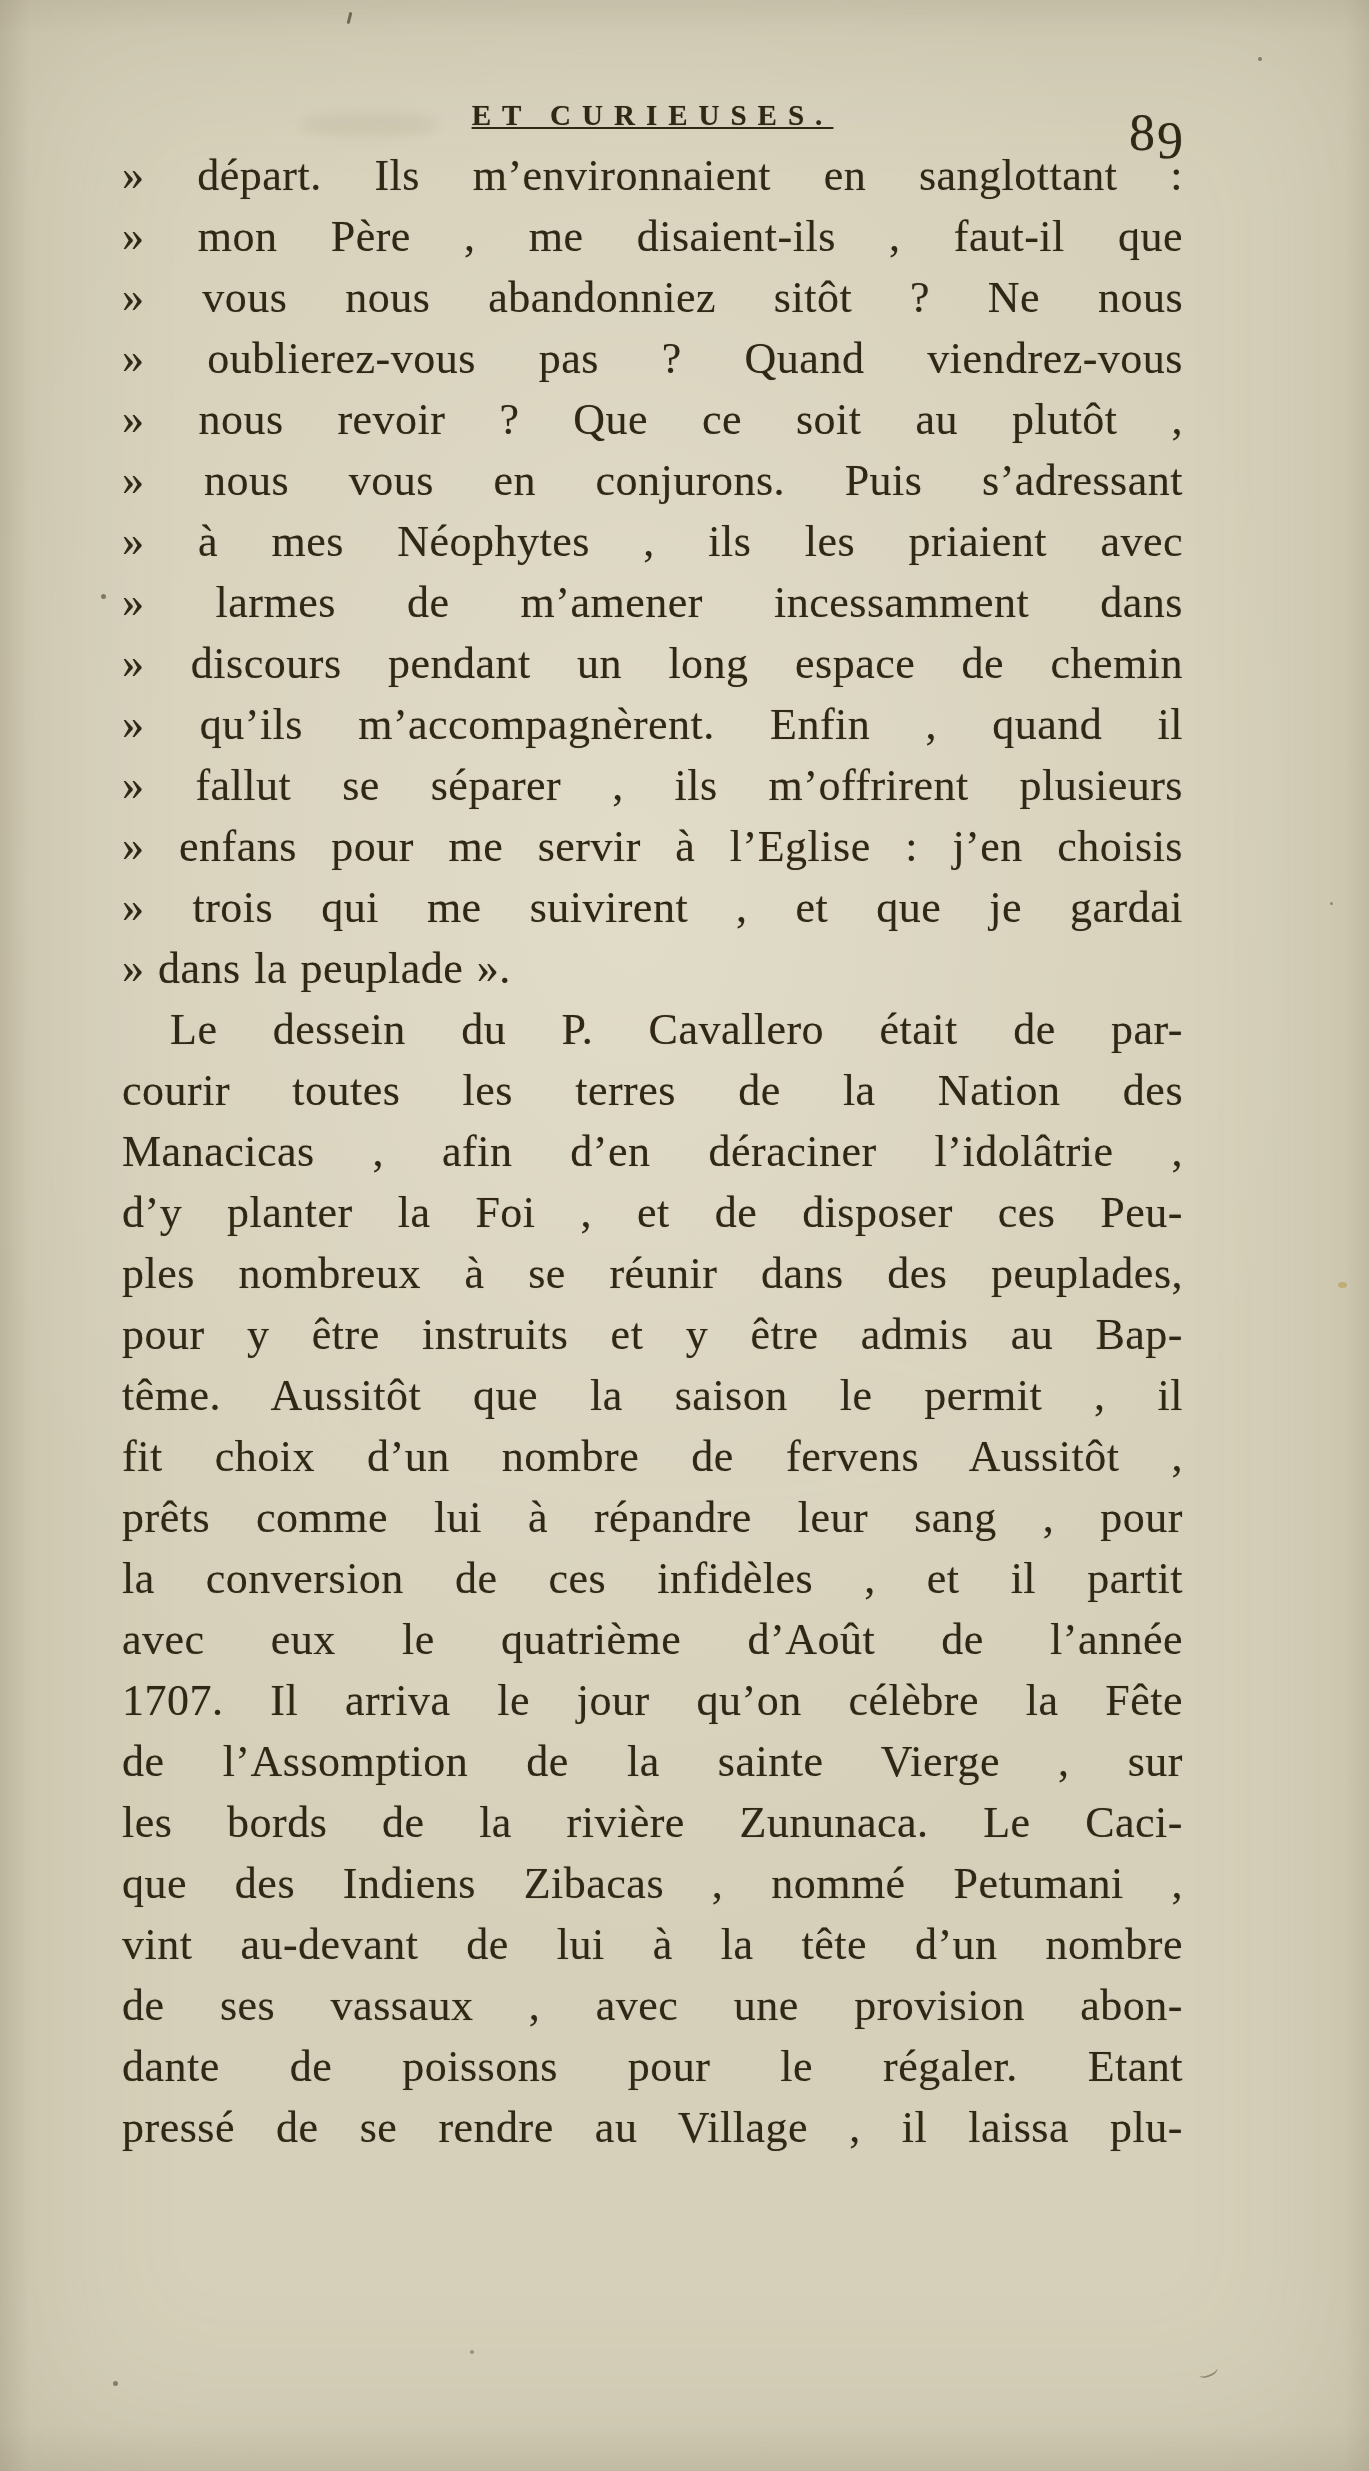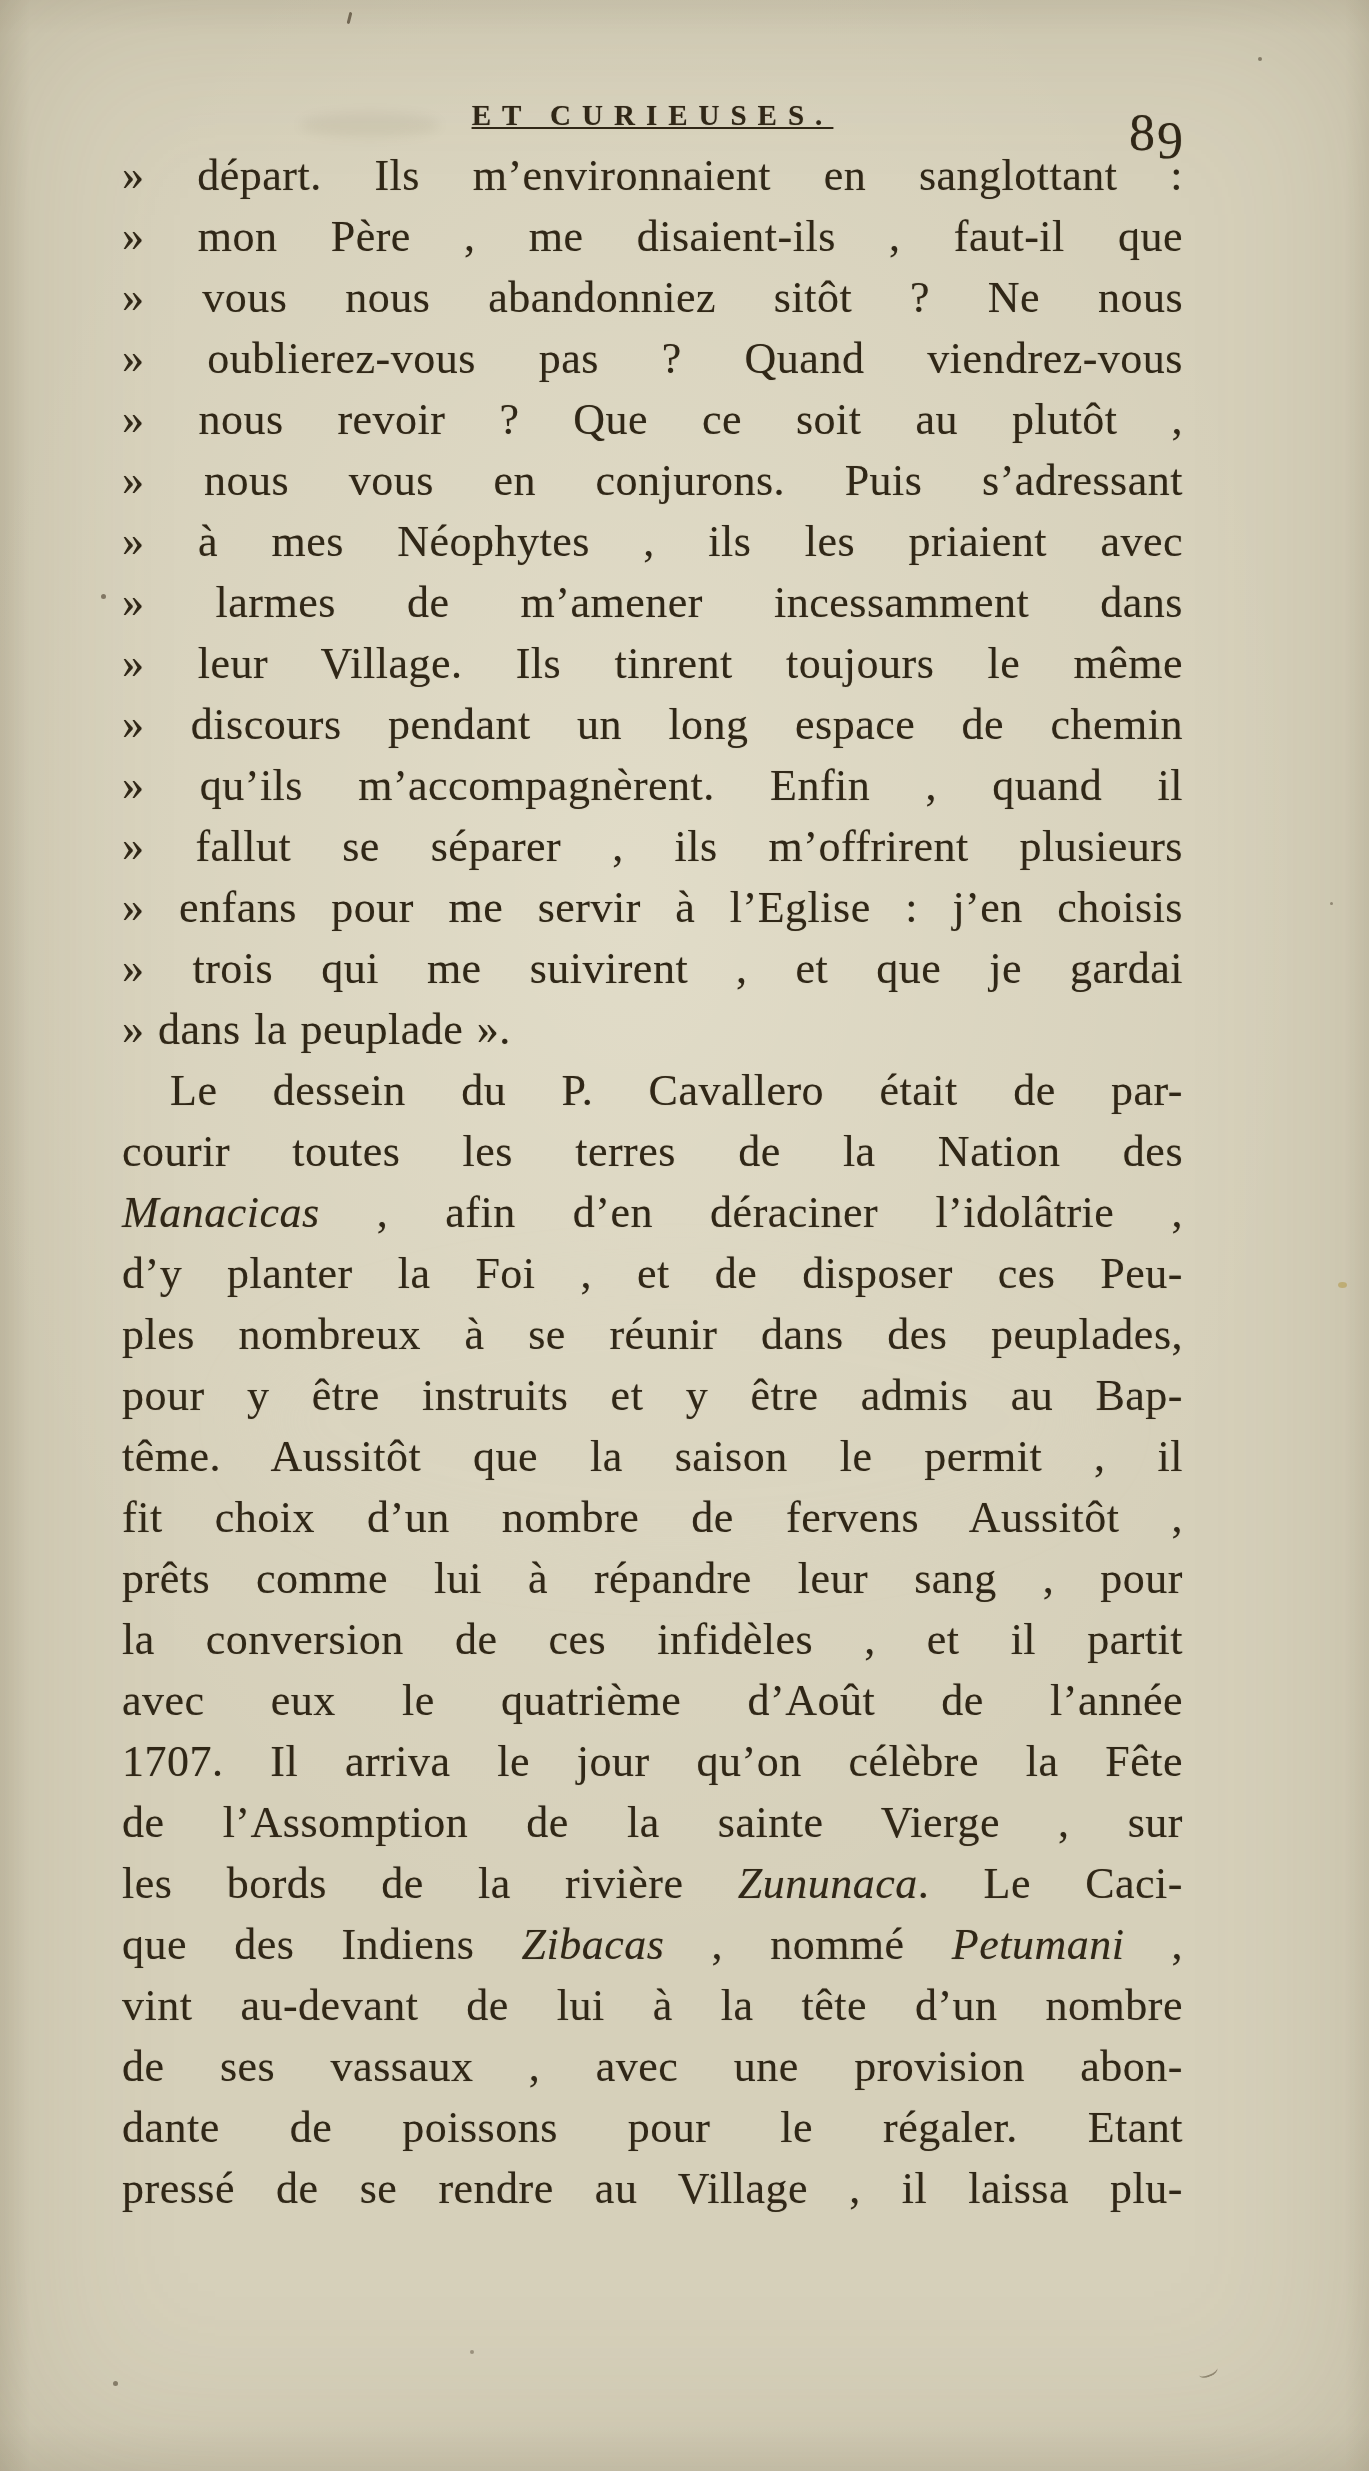--- a/index.html
+++ b/index.html
@@ -37,21 +37,21 @@
   .text-block{position:absolute;left:122px;top:145px;width:1061px;}
   .line{
     height:61px;line-height:61px;
     font-size:44px;letter-spacing:.5px;word-spacing:2px;
     text-align:justify;text-align-last:justify;
     white-space:normal;
     text-shadow:0 0 1px rgba(48,39,23,.35);
   }
   .line.short{text-align-last:left;}
   .line.indent{text-indent:48px;}
-  .it{font-style:italic;}
+  .it{}
   .smudge{position:absolute;background:#5c5137;border-radius:50%;filter:blur(6px);opacity:.07;}
   .lightpatch{position:absolute;background:rgba(222,216,196,.5);border-radius:50%;filter:blur(30px);opacity:.35;}
   .speck{position:absolute;border-radius:50%;background:#544835;}
   .speck.s1{left:348px;top:12px;width:3px;height:12px;border-radius:2px;transform:rotate(14deg);opacity:.75;}
   .speck.s2{left:1258px;top:57px;width:4px;height:4px;opacity:.6;}
   .speck.s3{left:101px;top:594px;width:5px;height:5px;opacity:.65;}
   .speck.s4{left:1338px;top:1282px;width:9px;height:6px;background:#b49b4f;opacity:.6;}
   .speck.s5{left:113px;top:2381px;width:5px;height:5px;opacity:.6;}
   .speck.s6{left:470px;top:2350px;width:4px;height:4px;opacity:.45;}
   .speck.s7{left:1330px;top:902px;width:3px;height:3px;opacity:.5;}
@@ -76,21 +76,20 @@
 
   <div class="text-block">
       <div class="line"><span>» départ. Ils m’environnaient en sanglottant :</span></div>
       <div class="line"><span>» mon Père , me disaient-ils , faut-il que</span></div>
       <div class="line"><span>» vous nous abandonniez sitôt ? Ne nous</span></div>
       <div class="line"><span>» oublierez-vous pas ? Quand viendrez-vous</span></div>
       <div class="line"><span>» nous revoir ? Que ce soit au plutôt ,</span></div>
       <div class="line"><span>» nous vous en conjurons. Puis s’adressant</span></div>
       <div class="line"><span>» à mes Néophytes , ils les priaient avec</span></div>
       <div class="line"><span>» larmes de m’amener incessamment dans</span></div>
-      <div class="line"><span>» leur Village. Ils tinrent toujours le même</span></div>
       <div class="line"><span>» discours pendant un long espace de chemin</span></div>
       <div class="line"><span>» qu’ils m’accompagnèrent. Enfin , quand il</span></div>
       <div class="line"><span>» fallut se séparer , ils m’offrirent plusieurs</span></div>
       <div class="line"><span>» enfans pour me servir à l’Eglise : j’en choisis</span></div>
       <div class="line"><span>» trois qui me suivirent , et que je gardai</span></div>
       <div class="line short"><span>» dans la peuplade ».</span></div>
       <div class="line indent"><span>Le dessein du P. Cavallero était de par-</span></div>
       <div class="line"><span>courir toutes les terres de la Nation des</span></div>
       <div class="line"><span class="it">Manacicas</span><span> , afin d’en déraciner l’idolâtrie ,</span></div>
       <div class="line"><span>d’y planter la Foi , et de disposer ces Peu-</span></div>

